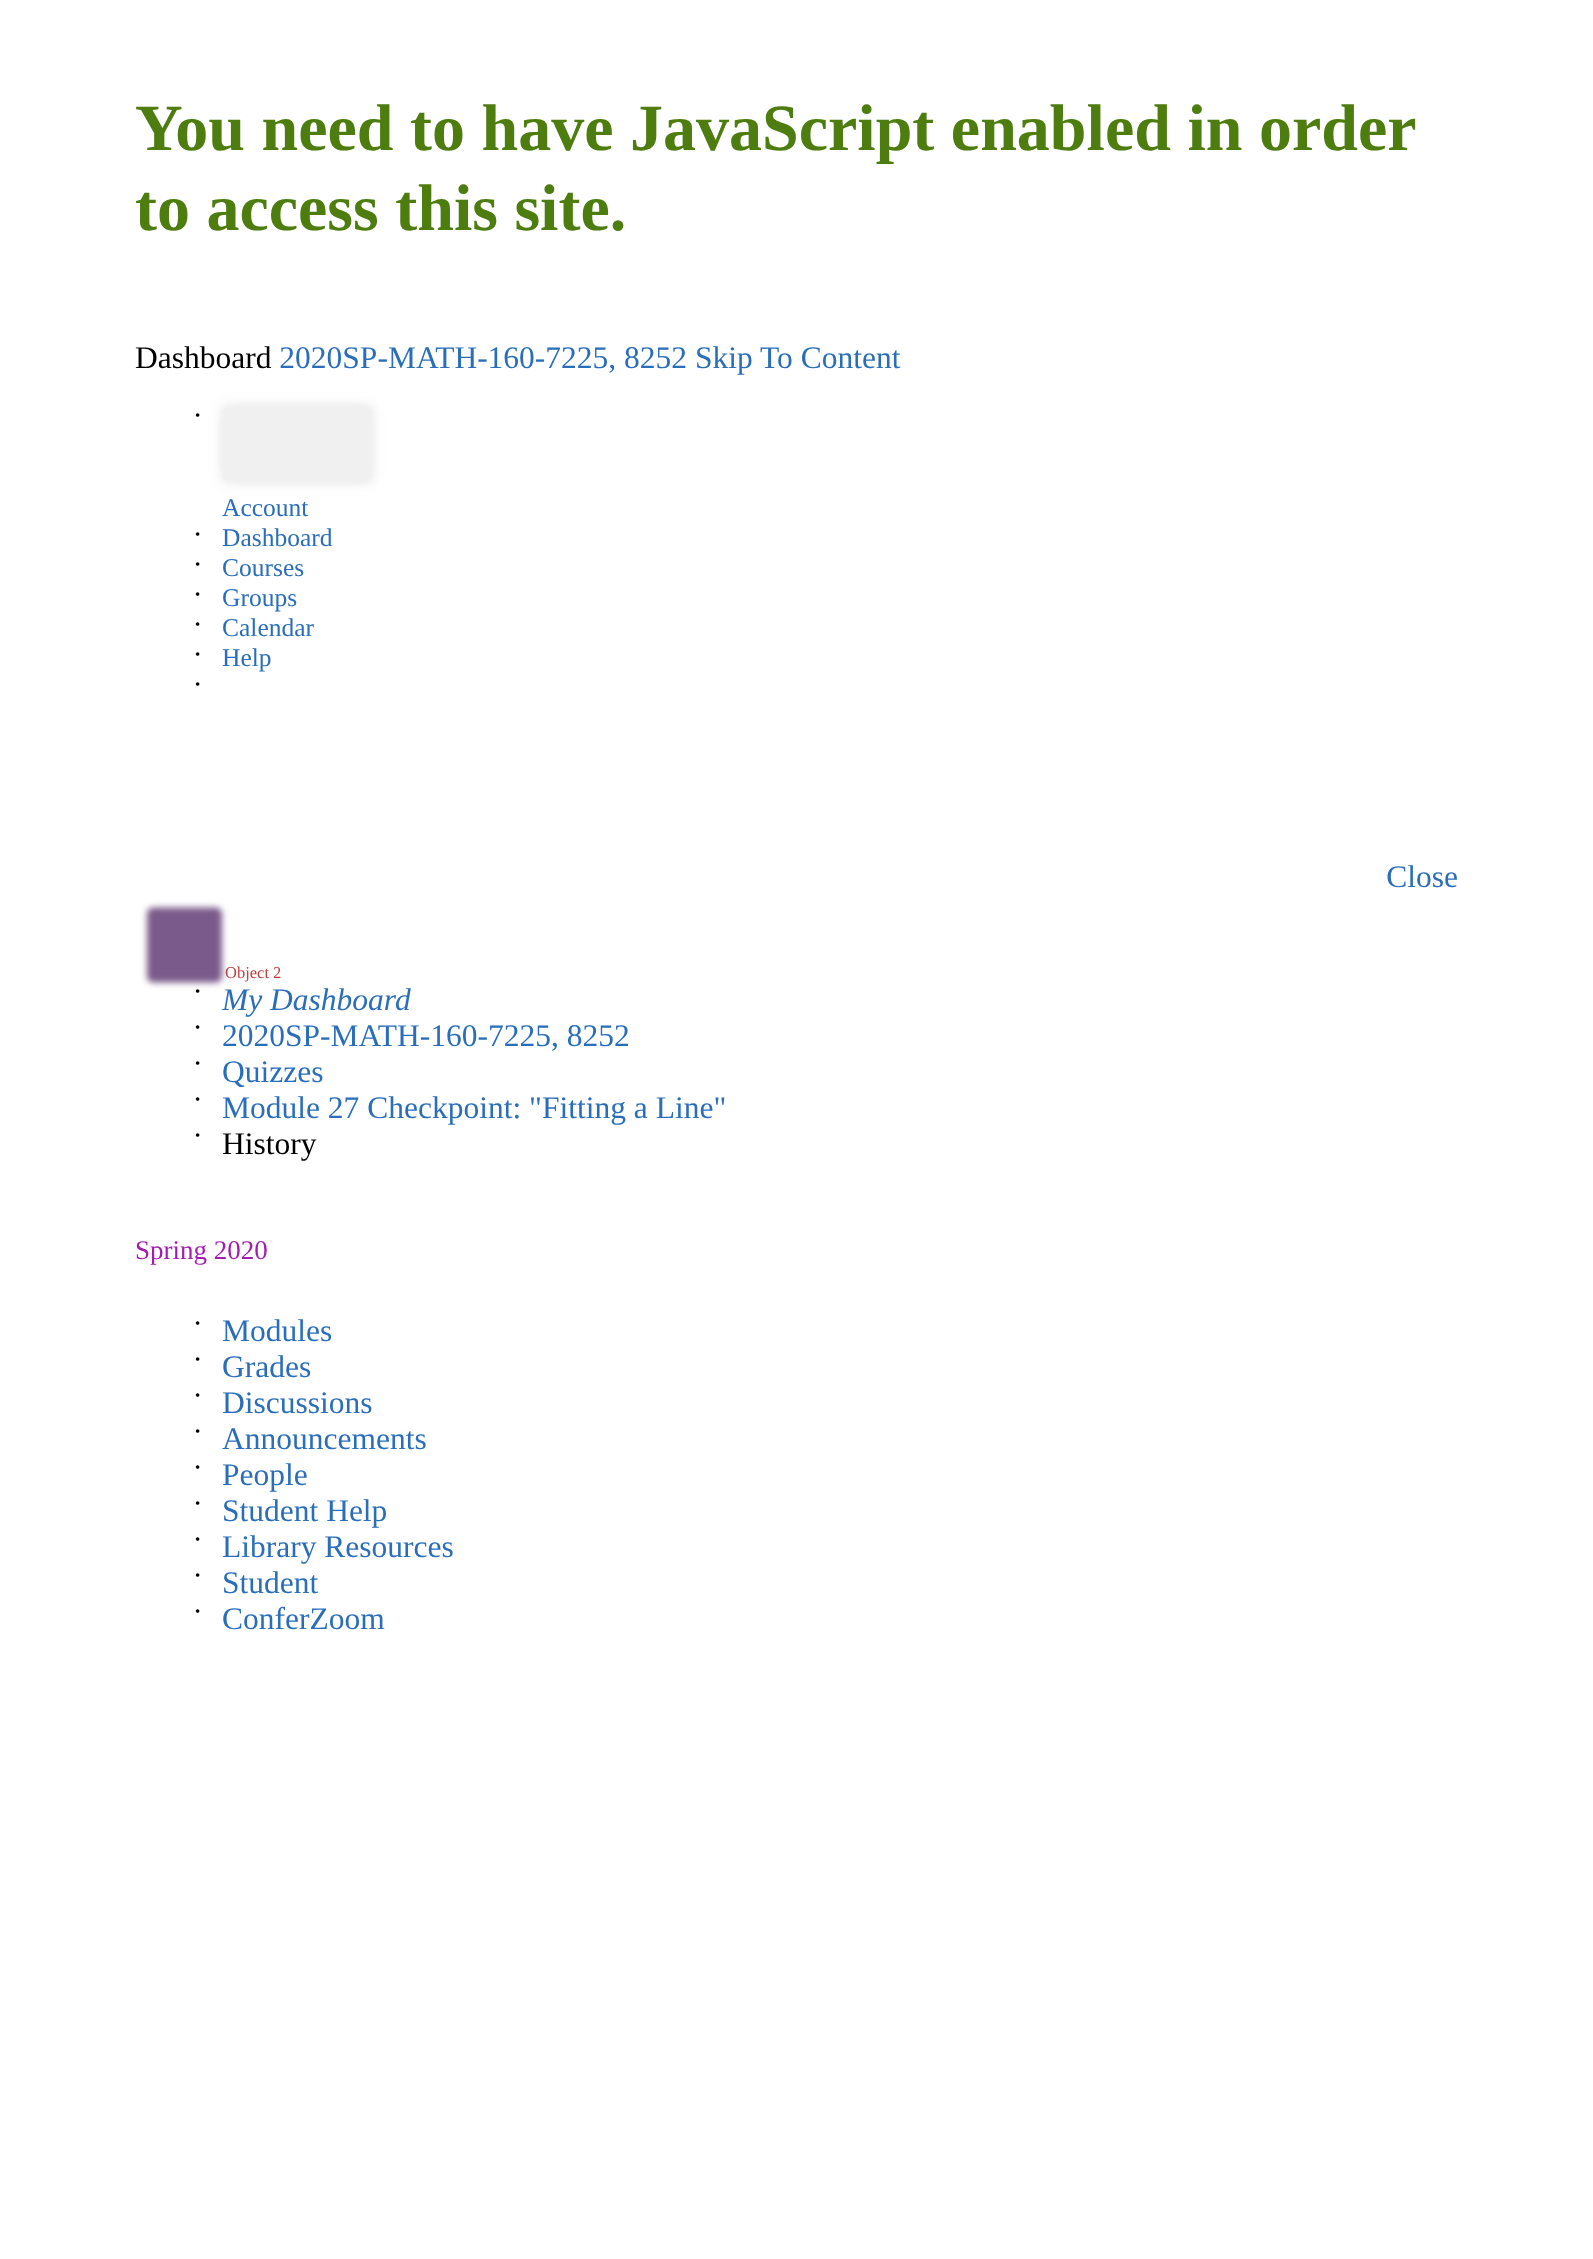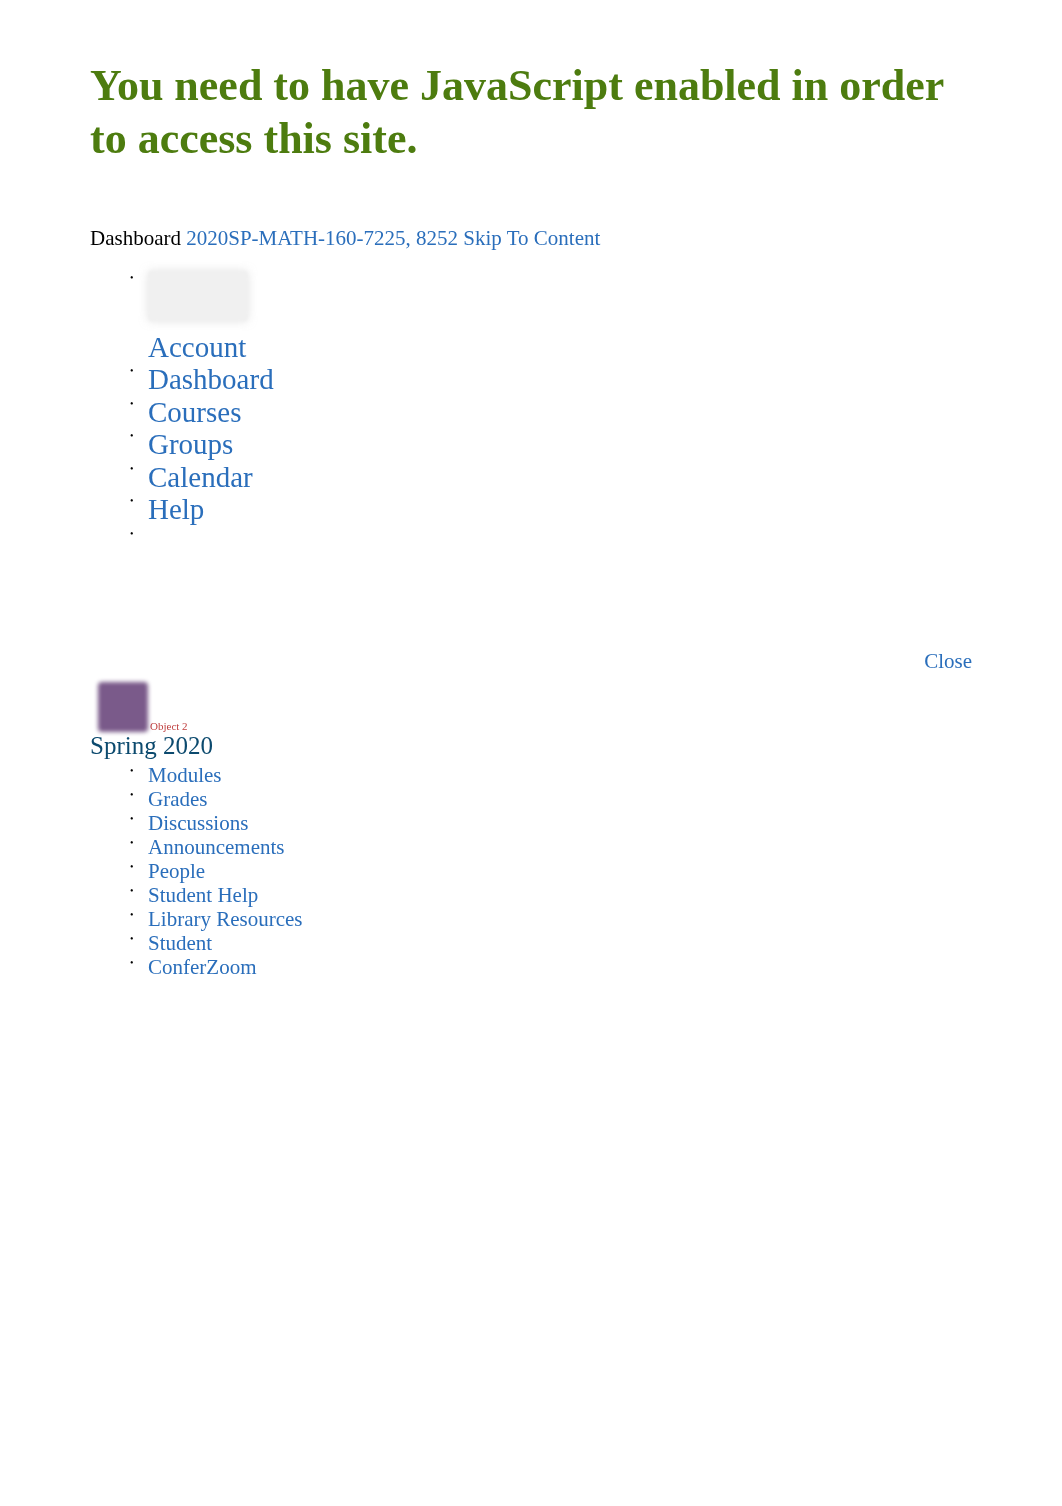--- a/index.html
+++ b/index.html
@@ -39,21 +39,21 @@
       margin-bottom: 100px;
     }
     .main-nav ul {
       list-style: none;
       padding-left: 40px;
     }
     .main-nav li {
       position: relative;
       padding-left: 18px;
       margin-bottom: 2px;
-      font-size: 29px;
+      font-size: 17px;
       line-height: 1.05;
     }
     .main-nav li::before {
       content: "•";
       position: absolute;
       left: 0;
       top: 2px;
       font-size: 10px;
       color: #000000;
     }
@@ -107,23 +107,23 @@
       position: absolute;
       left: 0;
       top: 2px;
       font-size: 10px;
       color: #000000;
     }
     .italic {
       font-style: italic;
     }
     .term-label {
-      font-size: 25px;
-      margin-bottom: 4px;
-      color: #0c4a6e;
+      font-size: 18px;
+      margin-bottom: 32px;
+      color: #a21caf;
     }
     .course-nav ul {
       list-style: none;
       padding-left: 40px;
     }
     .course-nav li {
       position: relative;
       padding-left: 18px;
       margin-bottom: 2px;
       font-size: 21px;
@@ -182,20 +182,39 @@
 
   <div class="close-row">
     <a href="#" class="link">Close</a>
   </div>
 
   <div class="object-row">
     <span class="object-placeholder"></span>
     <span class="object-label">Object 2</span>
   </div>
 
+  <div class="breadcrumb-section">
+    <ul>
+      <li>
+        <a href="#" class="link italic">My Dashboard</a>
+      </li>
+      <li>
+        <a href="#" class="link">2020SP-MATH-160-7225, 8252</a>
+      </li>
+      <li>
+        <a href="#" class="link">Quizzes</a>
+      </li>
+      <li>
+        <a href="#" class="link">Module 27 Checkpoint: "Fitting a Line"</a>
+      </li>
+      <li>
+        <span>History</span>
+      </li>
+    </ul>
+  </div>
 
   <div class="term-label">Spring 2020</div>
 
   <nav class="course-nav">
     <ul>
       <li>
         <a href="#" class="link">Modules</a>
       </li>
       <li>
         <a href="#" class="link">Grades</a>

